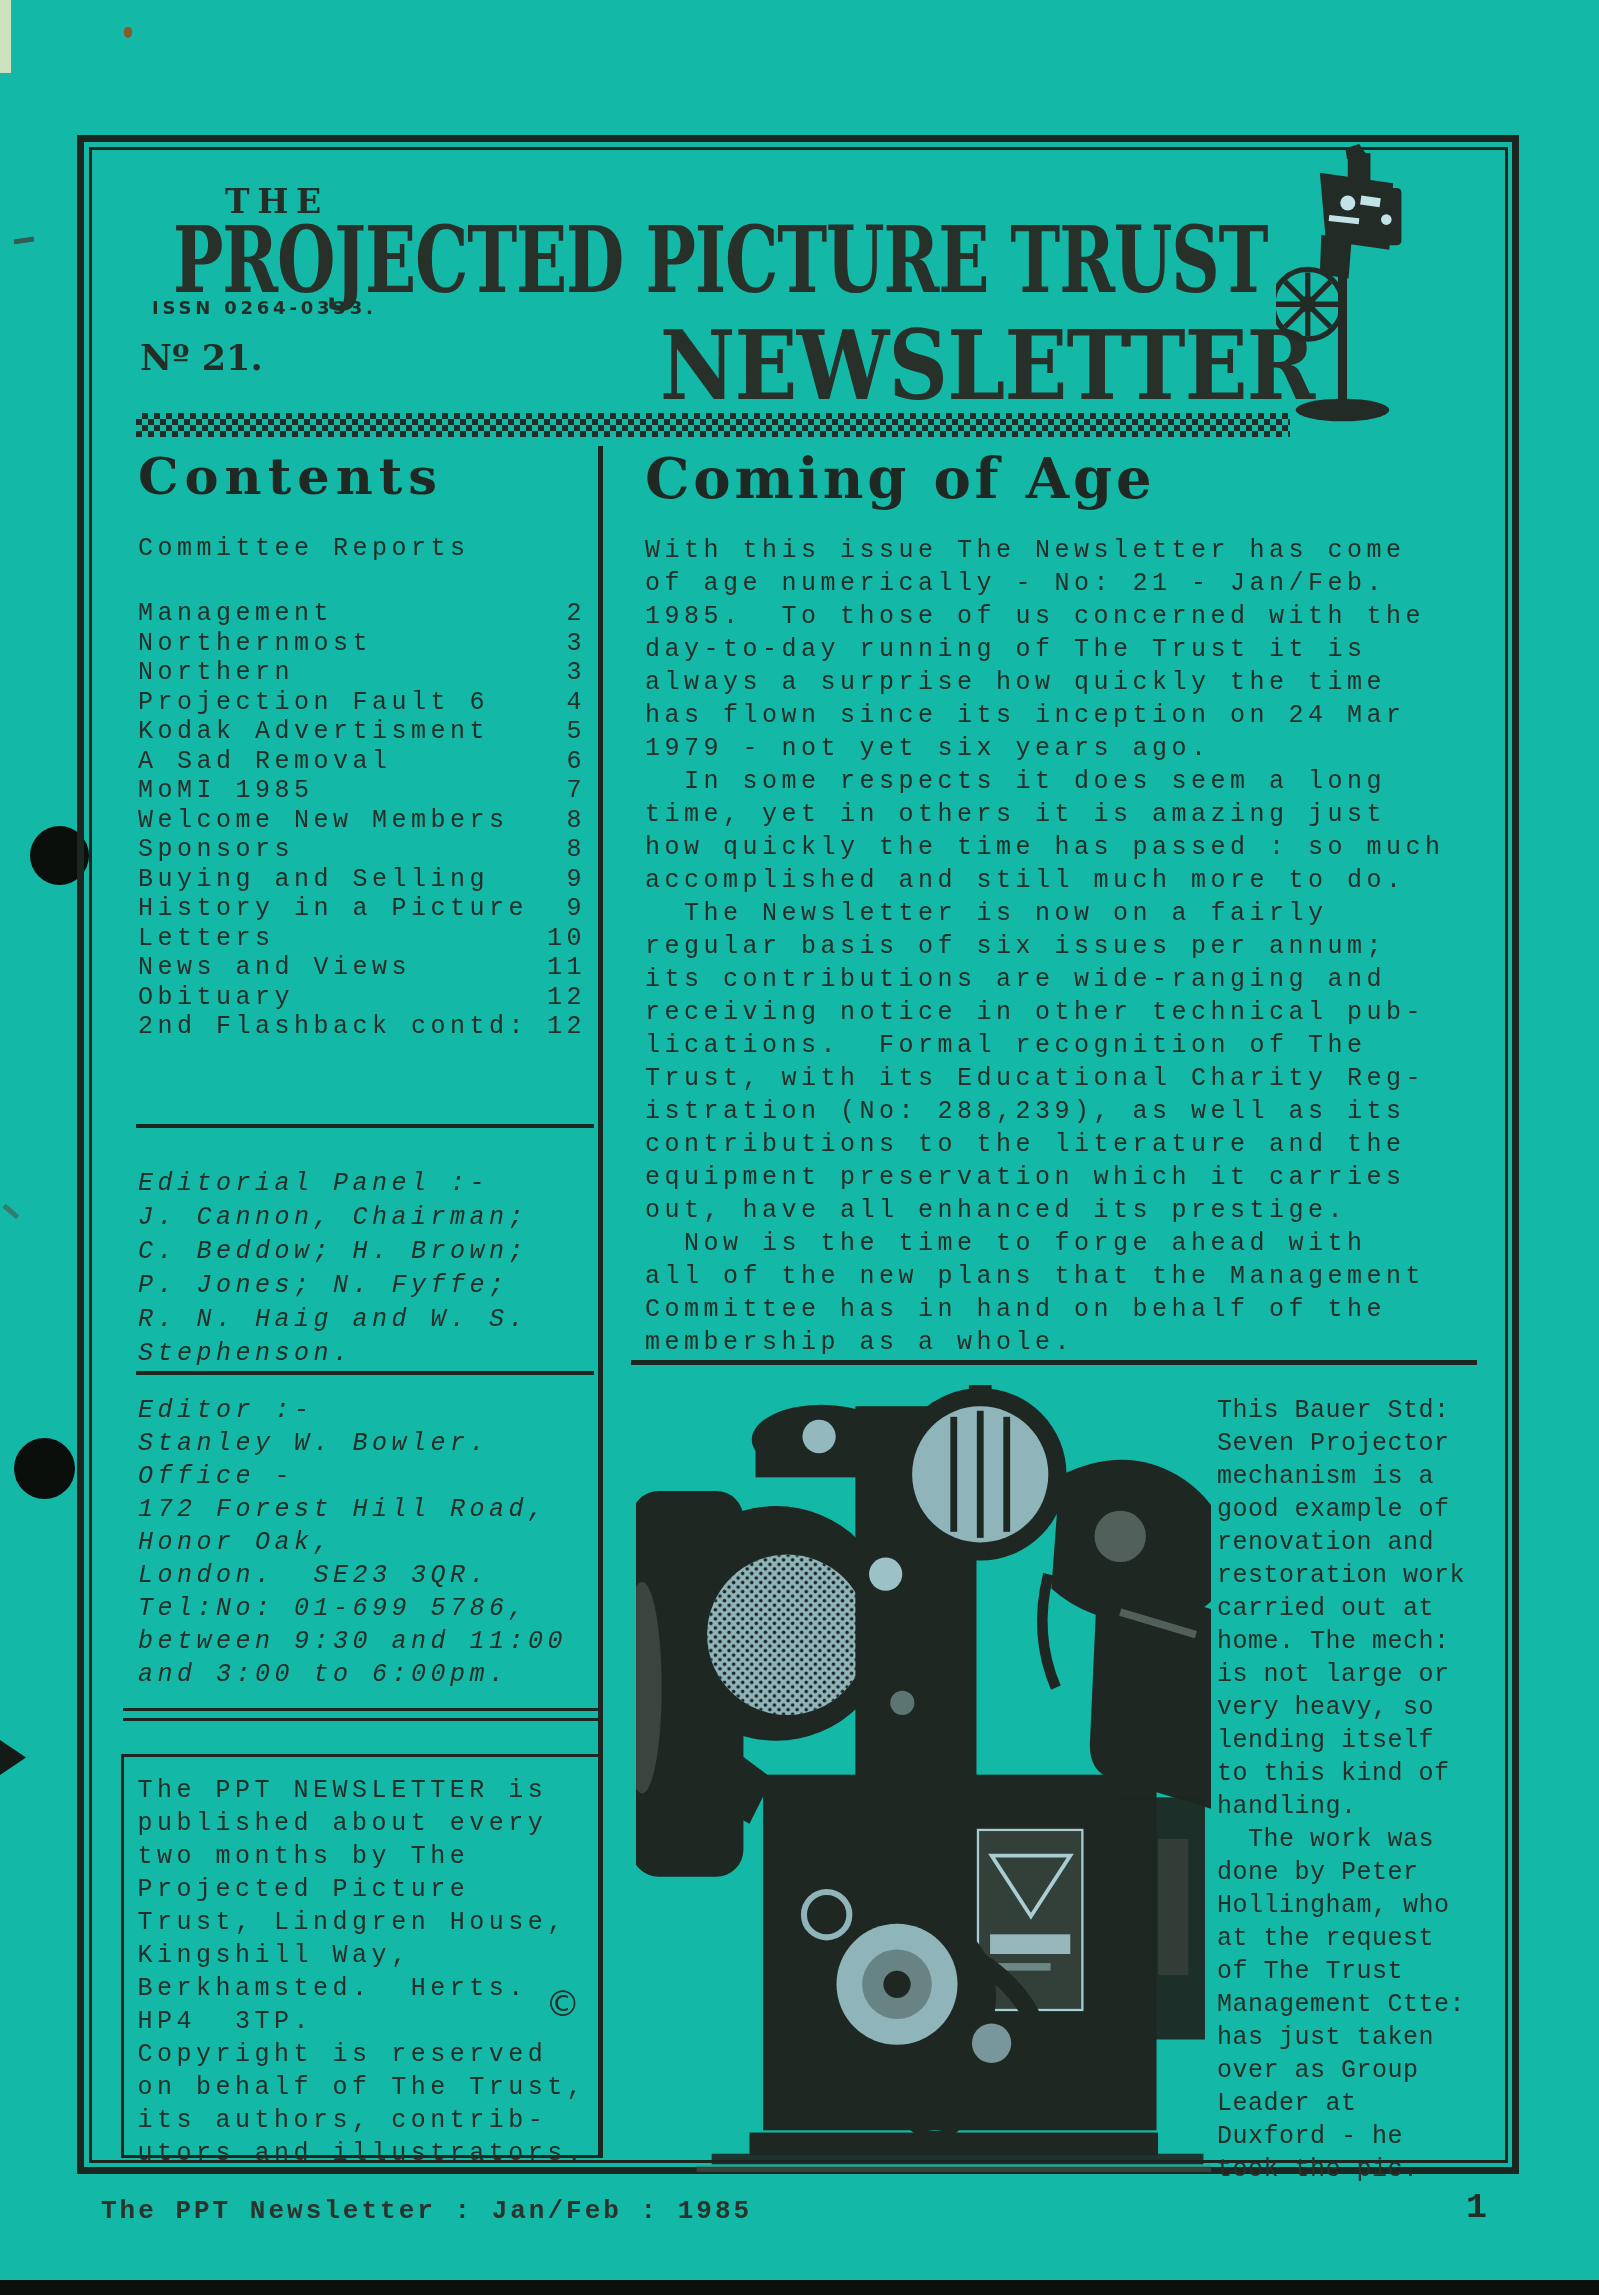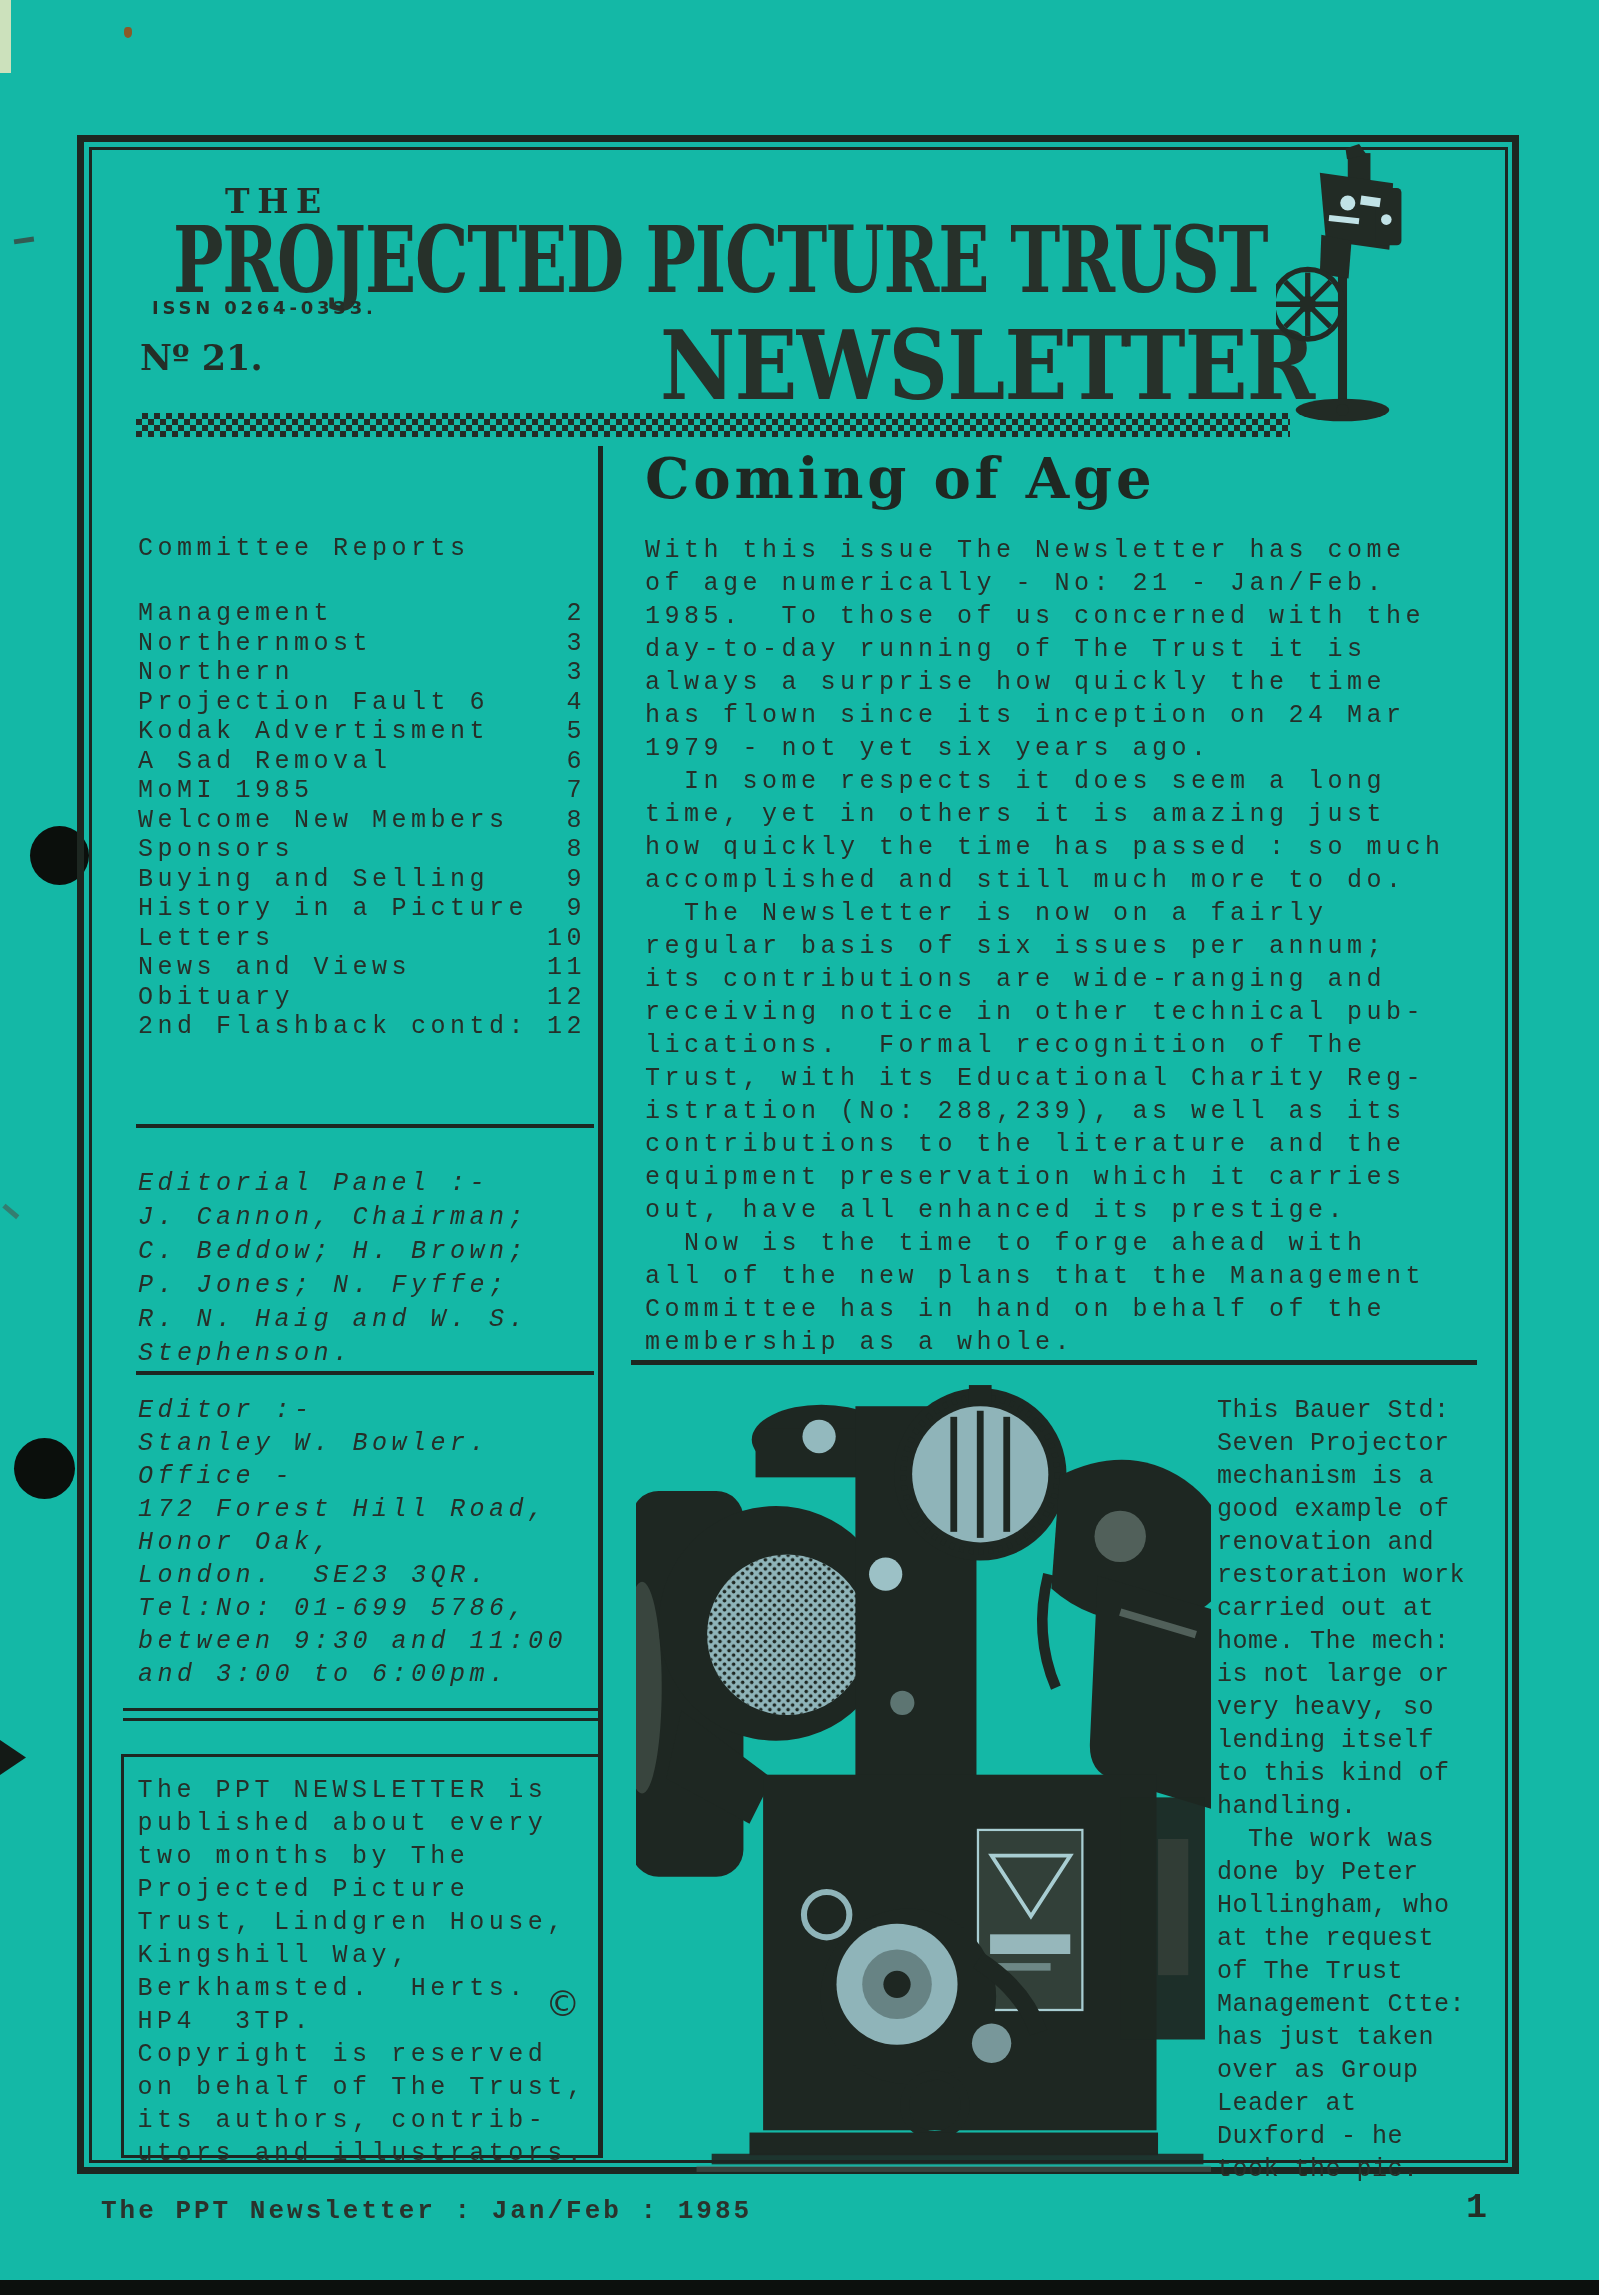--- a/index.html
+++ b/index.html
@@ -123,20 +123,21 @@
     <g fill="#c1e2e6">
       <circle cx="95" cy="78" r="10"></circle>
       <rect x="112" y="70" width="26" height="12" transform="rotate(8 125 76)"></rect>
       <circle cx="146" cy="100" r="7"></circle>
       <rect x="70" y="96" width="40" height="8" transform="rotate(6 90 100)"></rect>
     </g>
   </svg>
 
   <div class="vdivider"></div>
 
+  <div class="abs heading" style="left:138px;top:446px;font-size:51px;letter-spacing:6px;">Contents</div>
   <div class="abs tw" style="left:138px;top:534px;">Committee Reports</div>
 
   <div class="contents-rows">
     <div class="c-row">
         <span class="tw">Management</span>
         <span class="tw">2</span>
       </div>
     <div class="c-row">
         <span class="tw">Northernmost</span>
         <span class="tw">3</span>

